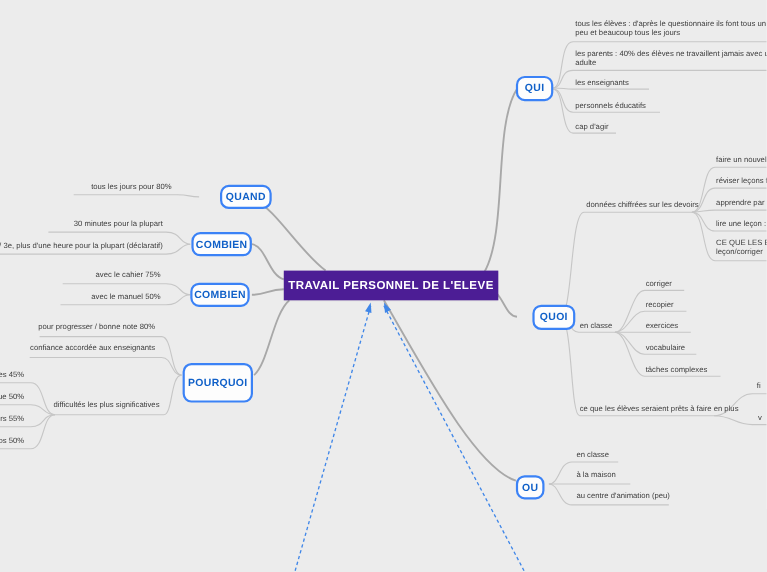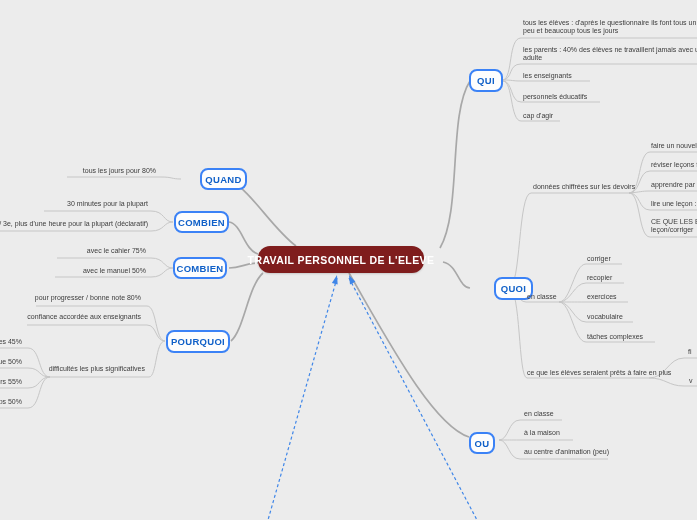--- a/index.html
+++ b/index.html
@@ -5,22 +5,22 @@
   html,body{margin:0;padding:0;}
   .canvas{
     position:relative;
     width:697px;height:520px;
     background:#ececec;
     overflow:hidden;
     font-family:"Liberation Sans", sans-serif;
   }
   .canvas svg{position:absolute;left:0;top:0;}
   .central{
-    position:absolute;left:258px;top:246px;width:166px;height:27px;
-    background:#7f1d1d;border-radius:12px;
+    position:absolute;left:258px;top:246px;width:195px;height:27px;
+    background:#4c1d95;border-radius:0;
     display:flex;align-items:center;justify-content:center;
     color:#ffffff;font-weight:bold;font-size:10.5px;letter-spacing:0.4px;
     box-shadow:0 1px 2px rgba(0,0,0,0.15);
     white-space:nowrap;
   }
   .bnode{
     position:absolute;box-sizing:border-box;
     background:#fdfdfd;border:2px solid #3b82f6;border-radius:8px;
     display:flex;align-items:center;justify-content:center;
     color:#1060c8;font-weight:bold;font-size:9.5px;letter-spacing:0.3px;
@@ -109,22 +109,22 @@
   </svg>
 
   <div class="central">
     <span>TRAVAIL PERSONNEL DE L'ELEVE</span>
   </div>
 
   <div class="bnode" style="left:469px;top:69px;width:34px;height:23px;">QUI</div>
   <div class="bnode" style="left:200px;top:168px;width:47px;height:22px;">QUAND</div>
   <div class="bnode" style="left:174px;top:211px;width:55px;height:22px;">COMBIEN</div>
   <div class="bnode" style="left:173px;top:257px;width:54px;height:22px;">COMBIEN</div>
-  <div class="bnode" style="left:166px;top:330px;width:64px;height:23px;">POURQUOI</div>
-  <div class="bnode" style="left:494px;top:277px;width:39px;height:23px;">QUOI</div>
+  <div class="bnode" style="left:166px;top:330px;width:64px;height:36px;">POURQUOI</div>
+  <div class="bnode" style="left:484px;top:277px;width:39px;height:23px;">QUOI</div>
   <div class="bnode" style="left:469px;top:432px;width:26px;height:22px;">OU</div>
 
   <div class="leaf" style="left:523px;top:19px;">
     <span>tous les élèves : d'après le questionnaire ils font tous un petit</span>
     <span>peu et beaucoup tous les jours</span>
   </div>
   <div class="leaf" style="left:523px;top:46px;">
     <span>les parents  : 40% des élèves ne  travaillent jamais avec un</span>
     <span>adulte</span>
   </div>

